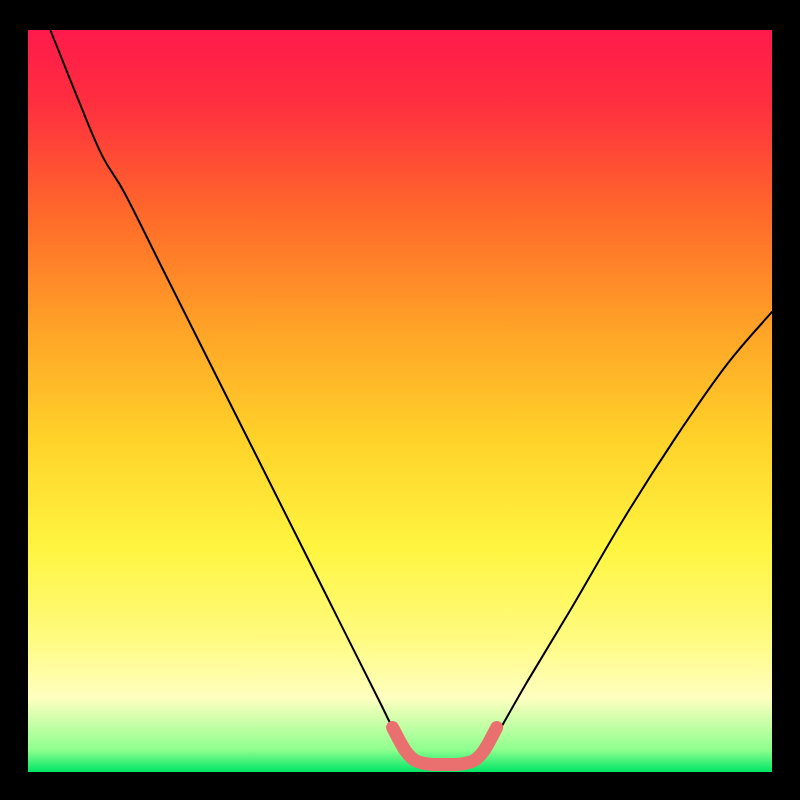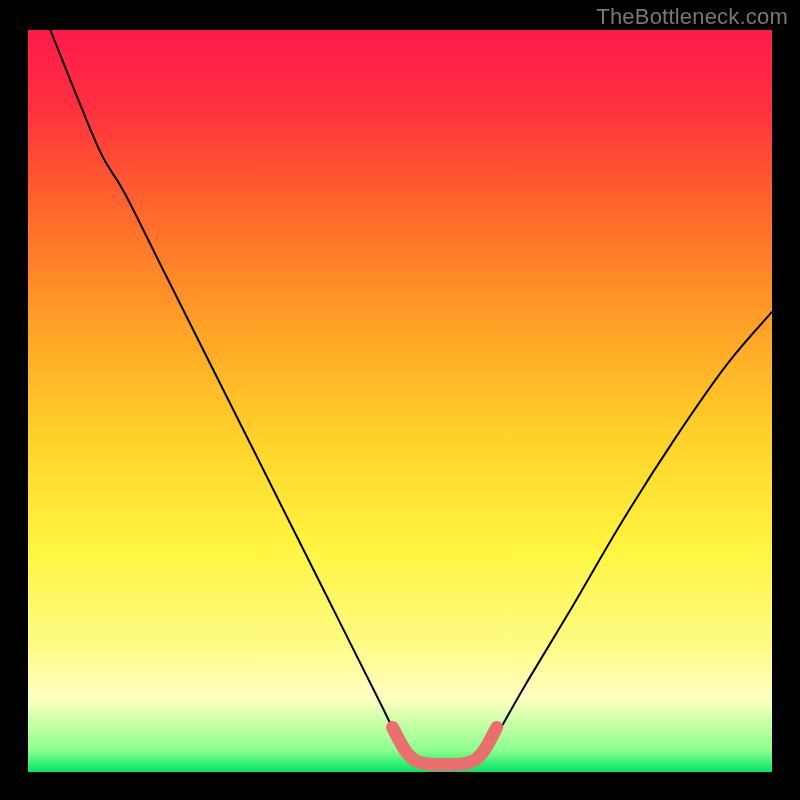--- a/index.html
+++ b/index.html
@@ -49,14 +49,13 @@
           <stop offset="90.0%" stop-color="#ffffc0"></stop>
           <stop offset="97.0%" stop-color="#8eff8e"></stop>
           <stop offset="100.0%" stop-color="#00e566"></stop>
         </linearGradient>
     </defs>
     <rect id="plot-bg" fill="url(#bg-grad)" x="28" y="30" width="744" height="742"></rect>
     <path id="left-curve" fill="none" stroke-linecap="round" d="M 50.32 30.00 C 55.68 43.36, 70.71 81.49, 80.08 104.20 C 89.45 126.91, 94.36 140.11, 102.40 156.14 C 110.44 172.17, 114.01 173.21, 124.72 193.24 C 135.43 213.27, 147.19 238.06, 161.92 267.44 C 176.65 296.82, 190.49 324.43, 206.56 356.48 C 222.63 388.53, 235.13 413.47, 251.20 445.52 C 267.27 477.57, 279.77 502.51, 295.84 534.56 C 311.91 566.61, 325.75 594.22, 340.48 623.60 C 355.21 652.98, 366.97 676.43, 377.68 697.80 C 388.39 719.17, 393.97 731.64, 400.00 742.32 C 406.03 753.00, 409.15 754.49, 411.16 757.16" stroke="#000000" stroke-width="2"></path>
     <path id="right-curve" fill="none" stroke-linecap="round" d="M 481.84 757.16 C 484.52 753.15, 488.68 748.26, 496.72 734.90 C 504.76 721.54, 513.09 705.67, 526.48 682.96 C 539.87 660.25, 553.71 638.14, 571.12 608.76 C 588.53 579.38, 604.45 550.44, 623.20 519.72 C 641.95 489.00, 656.53 466.15, 675.28 438.10 C 694.03 410.05, 709.95 386.61, 727.36 363.90 C 744.77 341.19, 763.96 321.31, 772.00 311.96" stroke="#000000" stroke-width="2"></path>
     <path id="trough" fill="none" stroke-linecap="round" d="M 392.56 727.48 C 395.24 732.15, 402.08 747.04, 407.44 753.45 C 412.80 759.86, 415.62 761.09, 422.32 763.10 C 429.02 765.10, 436.60 764.58, 444.64 764.58 C 452.68 764.58, 460.26 765.10, 466.96 763.10 C 473.66 761.09, 476.48 759.86, 481.84 753.45 C 487.20 747.04, 494.04 732.15, 496.72 727.48" stroke="#e9706f" stroke-width="13"></path>
   </svg>
-  <div class="watermark">TheBottleneck.com</div>
 </div>
 
 </body></html>

